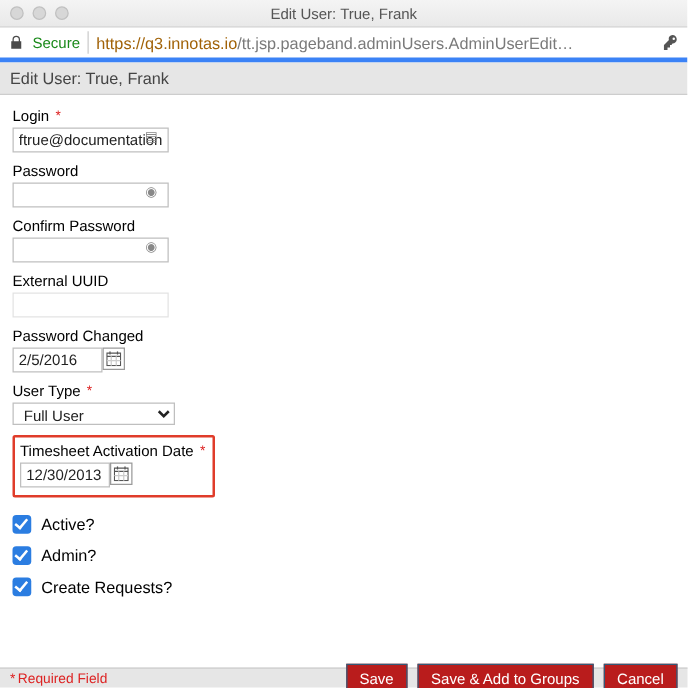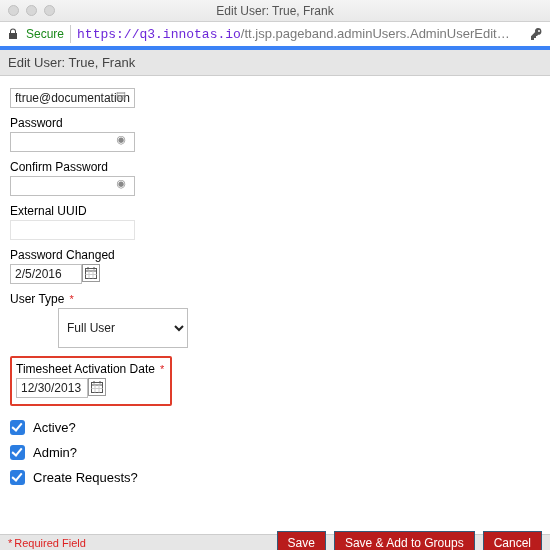--- a/index.html
+++ b/index.html
@@ -11,40 +11,40 @@
   .traffic { display:flex; gap:7px; }
   .dot { width:11px; height:11px; border-radius:50%; background:#d7d7d7; border:1px solid #c0c0c0; }
   .wintitle { position:absolute; left:0; right:0; text-align:center; color:#555; font-size:12px; pointer-events:none; }
 
   
   .addrbar { height:28px; display:flex; align-items:center; padding:0 6px; border-bottom:4px solid #3b82f6; gap:6px; }
   .lock { width:14px; height:14px; display:flex; align-items:center; justify-content:center; }
   .secure { color:#1a8a1a; font-size:12px; }
   .sep { width:1px; height:18px; background:#ccc; }
   .url { flex:1; white-space:nowrap; overflow:hidden; text-overflow:ellipsis; font-size:13px; }
-  .url-dark { color:#6d28d9;font-family:Liberation Mono, monospace; }
+  .url-dark { color:#a16207; }
   .url-light { color:#7a7a7a; }
   .key { width:14px; height:14px; display:flex; align-items:center; justify-content:center; }
 
   
   .pageband { background:#e6e6e6; border-bottom:1px solid #cdcdcd; padding:5px 8px; color:#444; font-size:13px; }
 
   
   .form { padding:10px 10px 0 10px; }
   .field { margin-bottom:8px; }
   .flabel { color:#000; font-size:12px; display:flex; align-items:center; gap:3px; }
   .flabel.req::after { content:'*'; color:#d22; font-size:11px; margin-left:2px; }
   .frow { display:flex; align-items:flex-start; gap:0; margin-top:2px; }
   input.txt, select.sel {
     font-size:12px; padding:2px 4px; height:20px;
     border:1px solid #bfbfbf; background:#fff; color:#222;
   }
   input.txt { width:125px; }
   input.txt.date { width:72px; }
-  select.sel { width:130px; height:40px;margin-left:48px; }
+  select.sel { width:130px; height:18px; }
   .inpic { width:16px; height:14px; display:inline-flex; align-items:center; justify-content:center; color:#888; margin-left:-22px; position:relative; font-size:11px; }
 
   .calbtn { width:18px; height:18px; border:1px solid #9a9a9a; display:inline-flex; align-items:center; justify-content:center; background:#fff; cursor:pointer; }
   .calbtn svg { display:block; }
 
   .highlight-box { border:2px solid #e03c2a; padding:4px 6px 6px 4px; display:inline-block; border-radius:2px; }
 
   .chkrow { display:flex; gap:8px; margin:10px 0; }
   .chk { width:15px; height:15px; border-radius:3px; background:#2b7de1; position:relative; display:inline-block; cursor:pointer; }
   .chk::after { content:''; position:absolute; left:4px; top:1px; width:4px; height:8px; border:solid #fff; border-width:0 2px 2px 0; transform:rotate(40deg); }
@@ -85,20 +85,21 @@
         <path fill="#555" d="M7 0a3 3 0 00-2.83 4L0 8.17V12h3v-2h2V8h1.17L7 6.83A3 3 0 107 0zm1 2a1 1 0 110 2 1 1 0 010-2z"></path>
       </svg>
   </span>
 </div>
 
 <div class="pageband">Edit User: True, Frank</div>
 
 <div class="form">
 
   <div class="field">
+    <div class="flabel req">Login</div>
     <div class="frow">
       <input class="txt" value="ftrue@documentation" style="">
       <span class="inpic">▤</span>
     </div>
   </div>
 
   <div class="field">
     <div class="flabel">Password</div>
     <div class="frow">
       <input class="txt" type="password" value="" style="">

